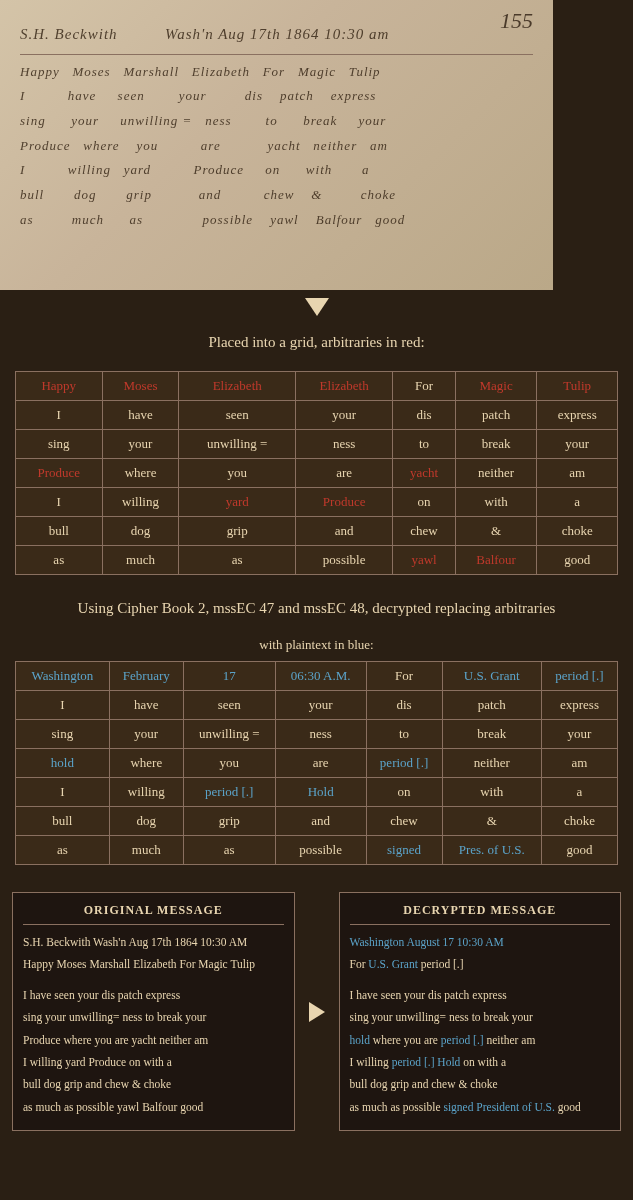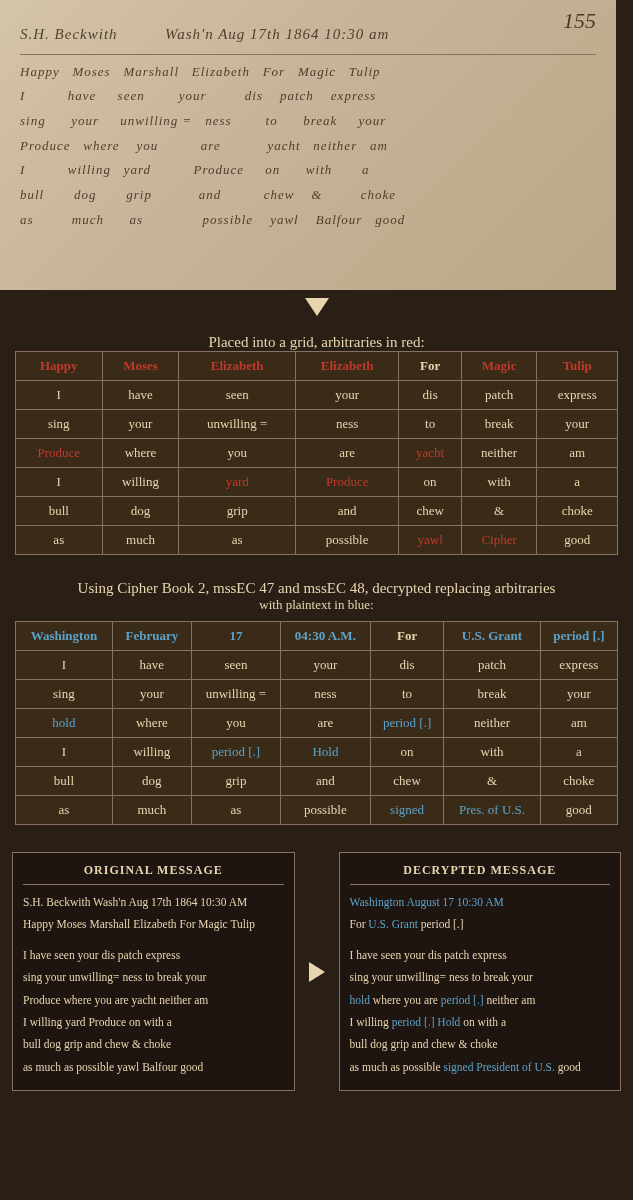--- a/index.html
+++ b/index.html
@@ -5,21 +5,21 @@
     * { margin: 0; padding: 0; box-sizing: border-box; }
     body {
       width: 633px;
       background: #2a1f14;
       font-family: Georgia, 'Times New Roman', serif;
       color: #e8d5b0;
     }
 
     
     .manuscript-section {
-      width: 616px;
+      width: 553px;
       height: 290px;
       background: #c8b49a;
       position: relative;
       overflow: hidden;
     }
     .manuscript-inner {
       width: 100%;
       height: 100%;
       background: linear-gradient(135deg, #d4c4a8 0%, #c8b49a 40%, #baa888 100%);
       position: relative;
@@ -69,21 +69,21 @@
       border-left: 12px solid transparent;
       border-right: 12px solid transparent;
       border-top: 18px solid #e8d5b0;
     }
 
     
     .section-title {
       text-align: center;
       font-size: 15px;
       color: #e8d5b0;
-      padding: 10px 20px 0;
+      padding: 10px 20px 20px;
       font-family: Georgia, serif;
     }
 
     
     .grid-container {
       padding: 0 15px 15px;
     }
     table {
       width: 100%;
       border-collapse: collapse;
@@ -91,21 +91,21 @@
     }
     td {
       border: 1px solid #8a7060;
       text-align: center;
       padding: 6px 4px;
       color: #e8d5b0;
       background: #3a2a18;
     }
     .header-row td {
       background: #3a2a18;
-      font-weight: bold;
+      font-weight: normal;
     }
     .red-text { color: #c0392b; }
     .blue-text { color: #5ba3c9; }
 
     
     .messages-section {
       display: flex;
       gap: 12px;
       padding: 12px 12px;
       background: #2a1f14;
@@ -245,38 +245,38 @@
       <td>chew</td>
       <td>&amp;</td>
       <td>choke</td>
     </tr>
     <tr>
       <td>as</td>
       <td>much</td>
       <td>as</td>
       <td>possible</td>
       <td class="red-text">yawl</td>
-      <td class="red-text">Cipher</td>
+      <td class="red-text">Balfour</td>
       <td>good</td>
     </tr>
   </tbody>
     </table>
 </div>
 
 <div class="section-title">Using Cipher Book 2, mssEC 47 and mssEC 48, decrypted replacing arbitraries</div>
 <div class="section-subtitle">with plaintext in blue:</div>
 
 <div class="grid-container">
   <table>
     <tbody>
         <tr class="header-row">
       <td class="blue-text">Washington</td>
       <td class="blue-text">February</td>
       <td class="blue-text">17</td>
-      <td class="blue-text">04:30 A.M.</td>
+      <td class="blue-text">06:30 A.M.</td>
       <td>For</td>
       <td class="blue-text">U.S. Grant</td>
       <td class="blue-text">period [.]</td>
     </tr>
     <tr>
       <td>I</td>
       <td>have</td>
       <td>seen</td>
       <td>your</td>
       <td>dis</td>

